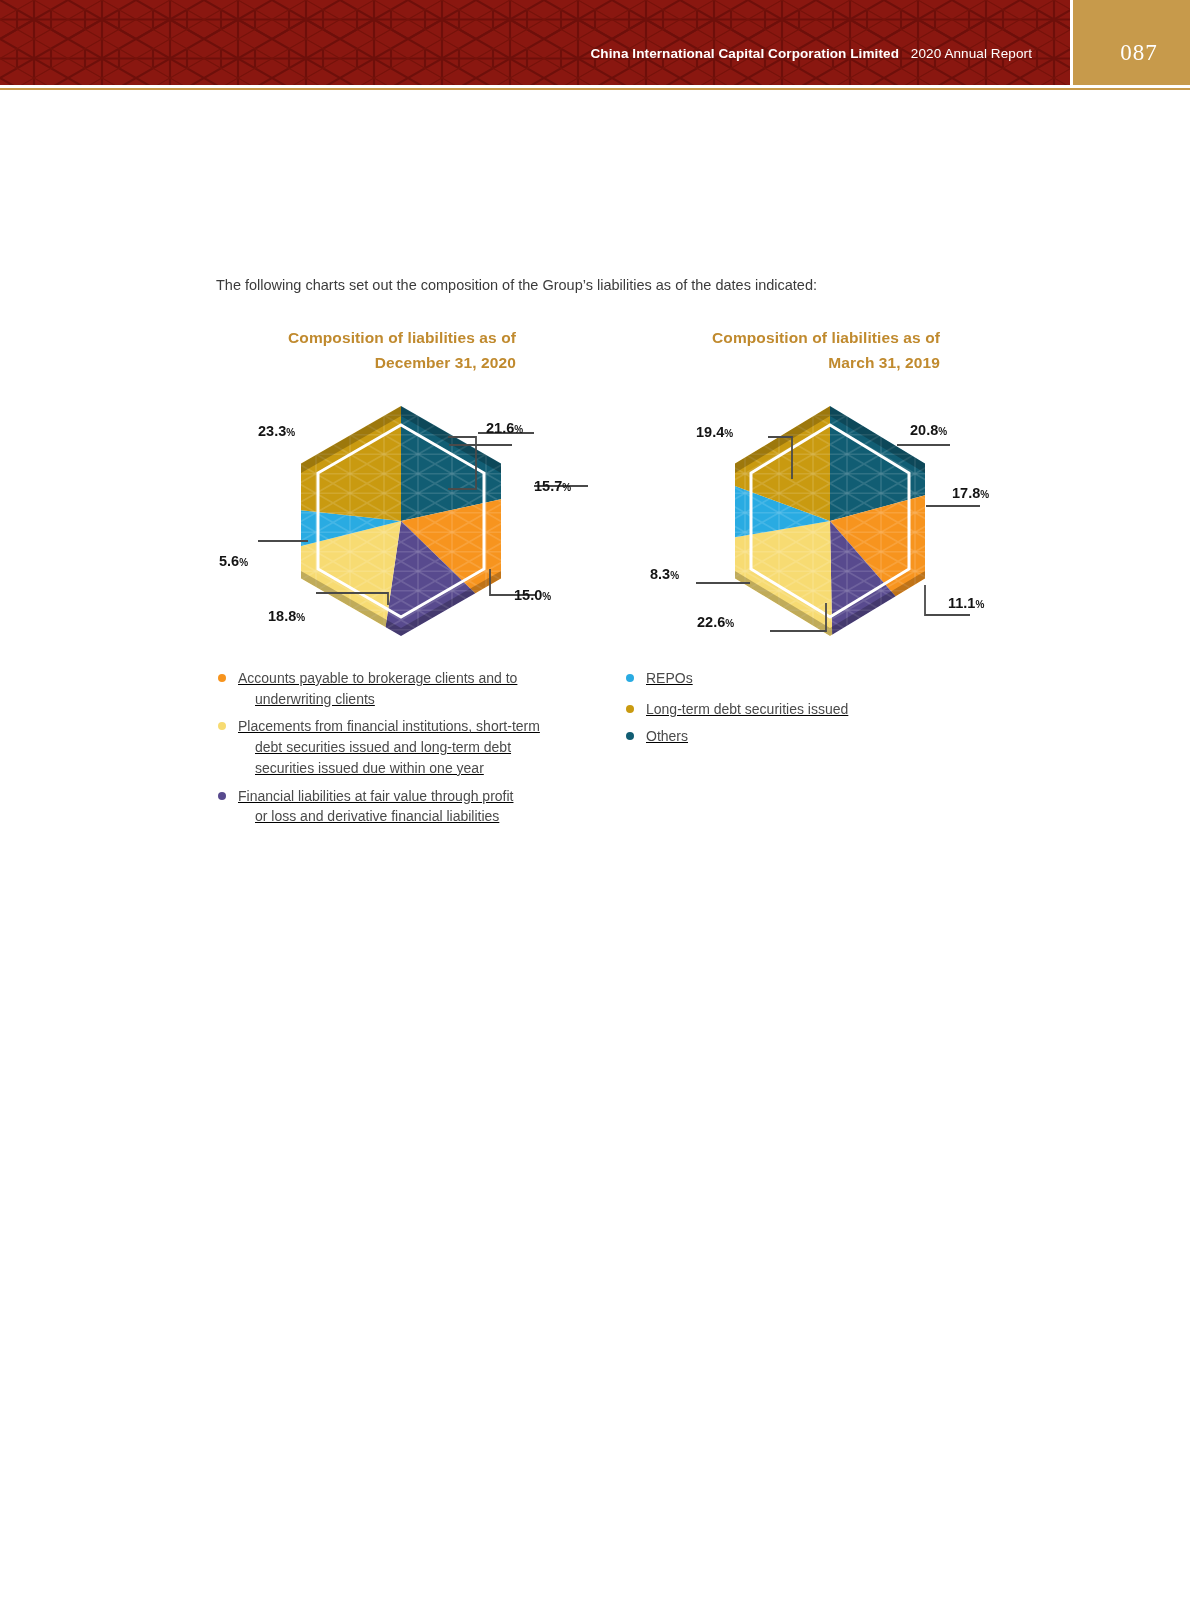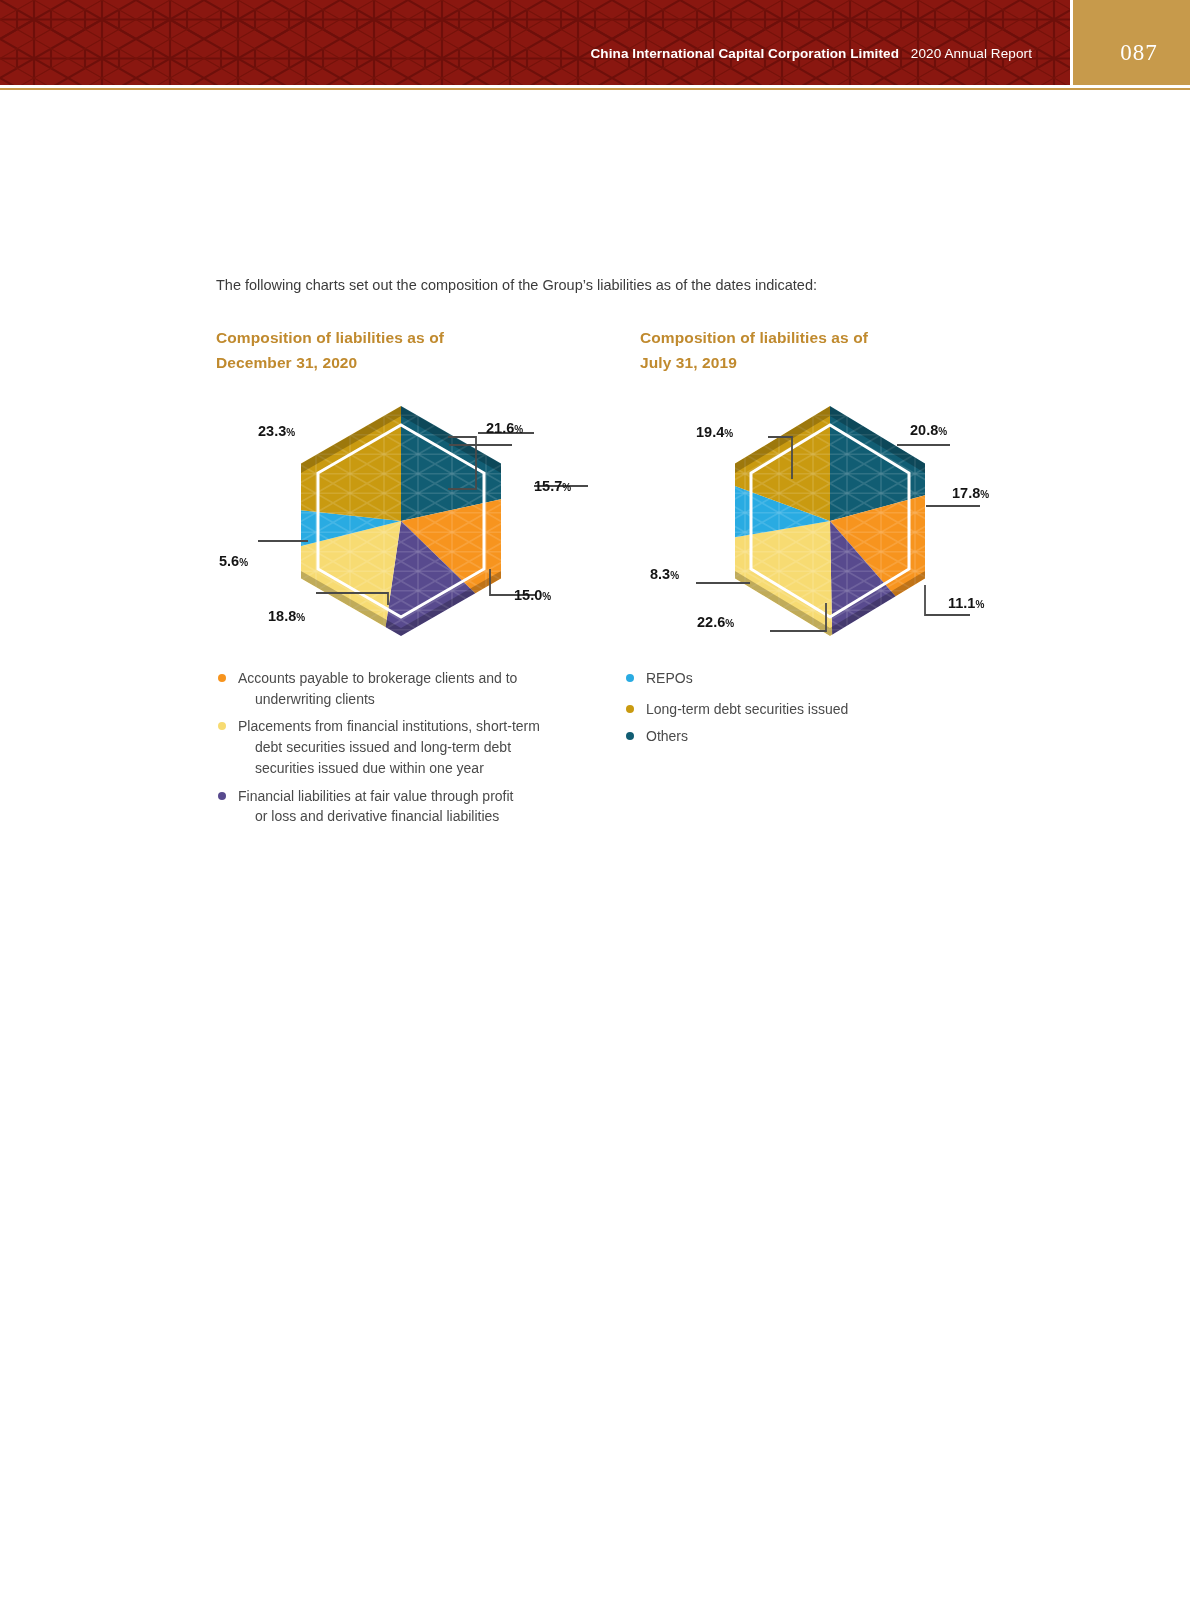--- a/index.html
+++ b/index.html
@@ -50,26 +50,26 @@
     font-size:14.5px;color:#3b3b3b;line-height:1.45;
   }
 
   
   .chart-block{position:absolute;top:325px;}
   .chart-block.left{left:216px;width:420px;}
   .chart-block.right{left:640px;width:420px;}
 
   .chart-title{
     color:#C08A2E;font-weight:bold;font-size:15.5px;
-    line-height:1.62;letter-spacing:.1px;width:300px;
+    line-height:1.62;letter-spacing:.1px;width:300px;text-align:right;
   }
 
   .chart-area{position:relative;width:420px;height:250px;margin-top:18px;}
 
-  .legend{position:absolute;top:668px;}
+  .legend{position:absolute;top:668px;text-decoration:underline;}
   .legend.col1{left:216px;width:380px;}
   .legend.col2{left:624px;width:360px;}
 
   .legend-item{
     position:relative;padding-left:22px;margin-bottom:7px;
     font-size:14px;color:#4a4a4a;line-height:1.48;
   }
   .legend-item .dot{
     position:absolute;left:2px;top:6px;
     width:8px;height:8px;border-radius:50%;
@@ -183,21 +183,21 @@
       <span>18.8</span><span class="sym">%</span>
     </div>
     <div class="pct-label" style="left:3px;top:160px;">
       <span>5.6</span><span class="sym">%</span>
     </div>
   </div>
 </div>
 
 <div class="chart-block right">
   <div class="chart-title">Composition of liabilities as of</div>
-  <div class="chart-title">July 31, 2019</div>
+  <div class="chart-title">March 31, 2019</div>
 
   <div class="chart-area">
     <svg width="420" height="250" viewBox="0 0 420 250">
       <defs>
         <pattern id="tex2019" width="34" height="39" patternUnits="userSpaceOnUse" patternTransform="translate(190,110)">
           <g stroke="#ffffff" stroke-opacity="0.13" stroke-width="1.6" fill="none">
             <path d="M17 0 L17 39 M0 9.75 L34 9.75 M0 29.25 L34 29.25"></path>
             <path d="M0 0 L17 9.75 L34 0 M0 19.5 L17 9.75 L34 19.5 M0 19.5 L17 29.25 L34 19.5 M0 39 L17 29.25 L34 39"></path>
           </g>
         </pattern>

